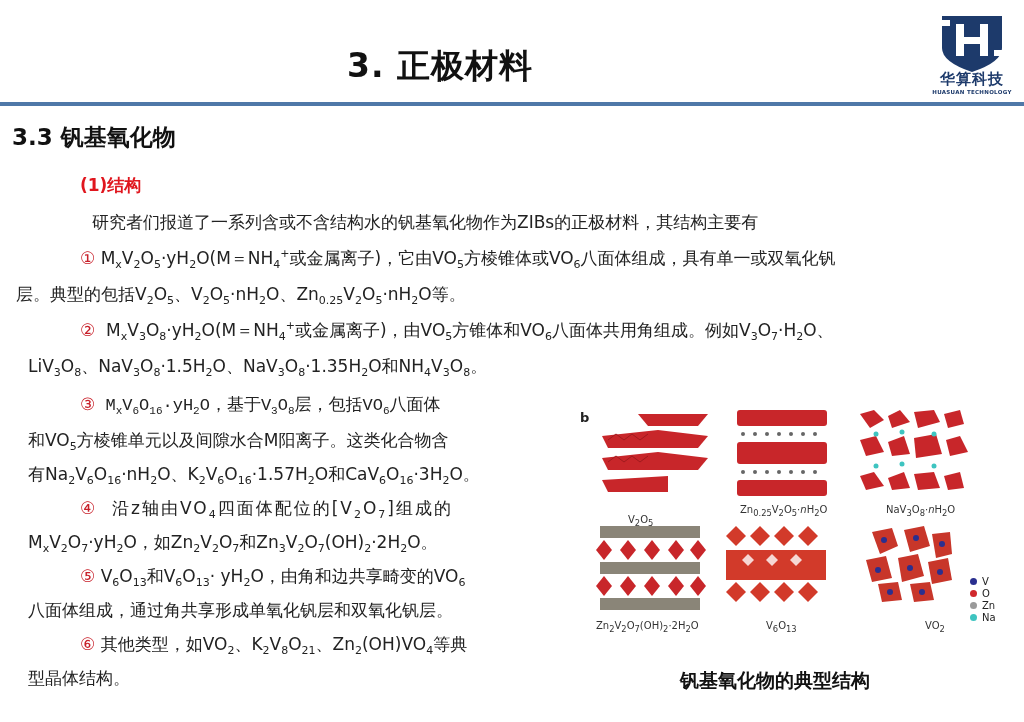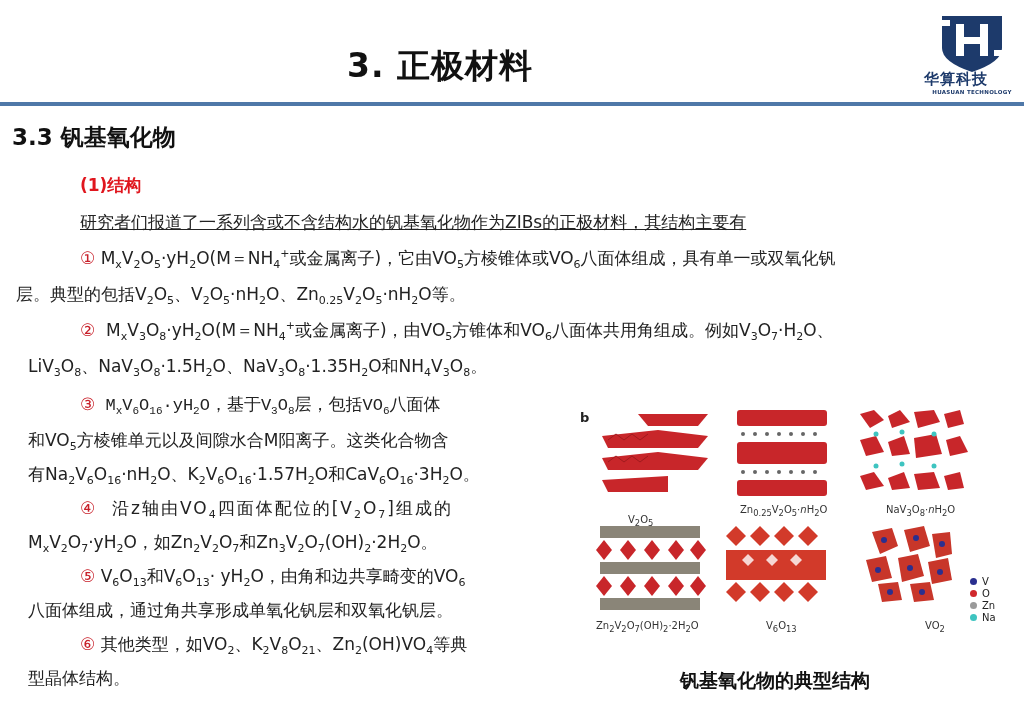--- a/index.html
+++ b/index.html
@@ -8,21 +8,21 @@
 
   .slide-title {
     position: absolute; left: 0; width: 880px; top: 44px; text-align: center;
     font-size: 33px; font-weight: bold; color: #111; letter-spacing: 1px;
   }
   .title-rule {
     position: absolute; left: 0; top: 102px; width: 1024px; height: 4px; background: #4f78a8;
   }
 
   .logo { position: absolute; left: 930px; top: 10px; width: 84px; height: 90px; }
-  .logo-cn { position: absolute; left: 924px; top: 70px; width: 96px; text-align: left; font-size: 15px; font-weight: bold; color: #1d3a6b; letter-spacing: 1px; }
+  .logo-cn { position: absolute; left: 924px; top: 70px; width: 96px; text-align: center; font-size: 15px; font-weight: bold; color: #1d3a6b; letter-spacing: 1px; }
   .logo-en { position: absolute; left: 924px; top: 89px; width: 96px; text-align: center; font-size: 5.5px; font-weight: bold; color: #1d3a6b; letter-spacing: 0.3px; }
 
   .section-title {
     position: absolute; left: 12px; top: 122px; font-size: 23px; font-weight: bold; color: #111;
   }
   .subsection {
     position: absolute; left: 80px; top: 174px; font-size: 17px; font-weight: bold; color: #e0161e;
   }
 
   .para { position: absolute; font-size: 17px; line-height: 20px; color: #222; white-space: nowrap; }
@@ -54,21 +54,21 @@
   <rect x="26" y="27" width="32" height="7" fill="#fff"></rect>
   <rect x="6" y="10" width="14" height="6" fill="#fff"></rect>
   <rect x="64" y="40" width="14" height="6" fill="#fff"></rect>
 </svg>
 <div class="logo-cn">华算科技</div>
 <div class="logo-en">HUASUAN TECHNOLOGY</div>
 
 <div class="section-title">3.3 钒基氧化物</div>
 <div class="subsection">(1)结构</div>
 
-<div class="para" style="left:80px; top:212px;text-decoration:underline;">研究者们报道了一系列含或不含结构水的钒基氧化物作为ZIBs的正极材料，其结构主要有</div>
+<div class="para" style="left:92px; top:212px;">研究者们报道了一系列含或不含结构水的钒基氧化物作为ZIBs的正极材料，其结构主要有</div>
 
 <div class="para" style="left:80px; top:248px;">
   <span class="circ">①</span>
   M<sub>x</sub>V<sub>2</sub>O<sub>5</sub>·yH<sub>2</sub>O(M＝NH<sub>4</sub><sup>+</sup>或金属离子)，它由VO<sub>5</sub>方棱锥体或VO<sub>6</sub>八面体组成，具有单一或双氧化钒
 </div>
 <div class="para" style="left:16px; top:284px;">
   层。典型的包括V<sub>2</sub>O<sub>5</sub>、V<sub>2</sub>O<sub>5</sub>·nH<sub>2</sub>O、Zn<sub>0.25</sub>V<sub>2</sub>O<sub>5</sub>·nH<sub>2</sub>O等。
 </div>
 
 <div class="para" style="left:80px; top:320px;">

